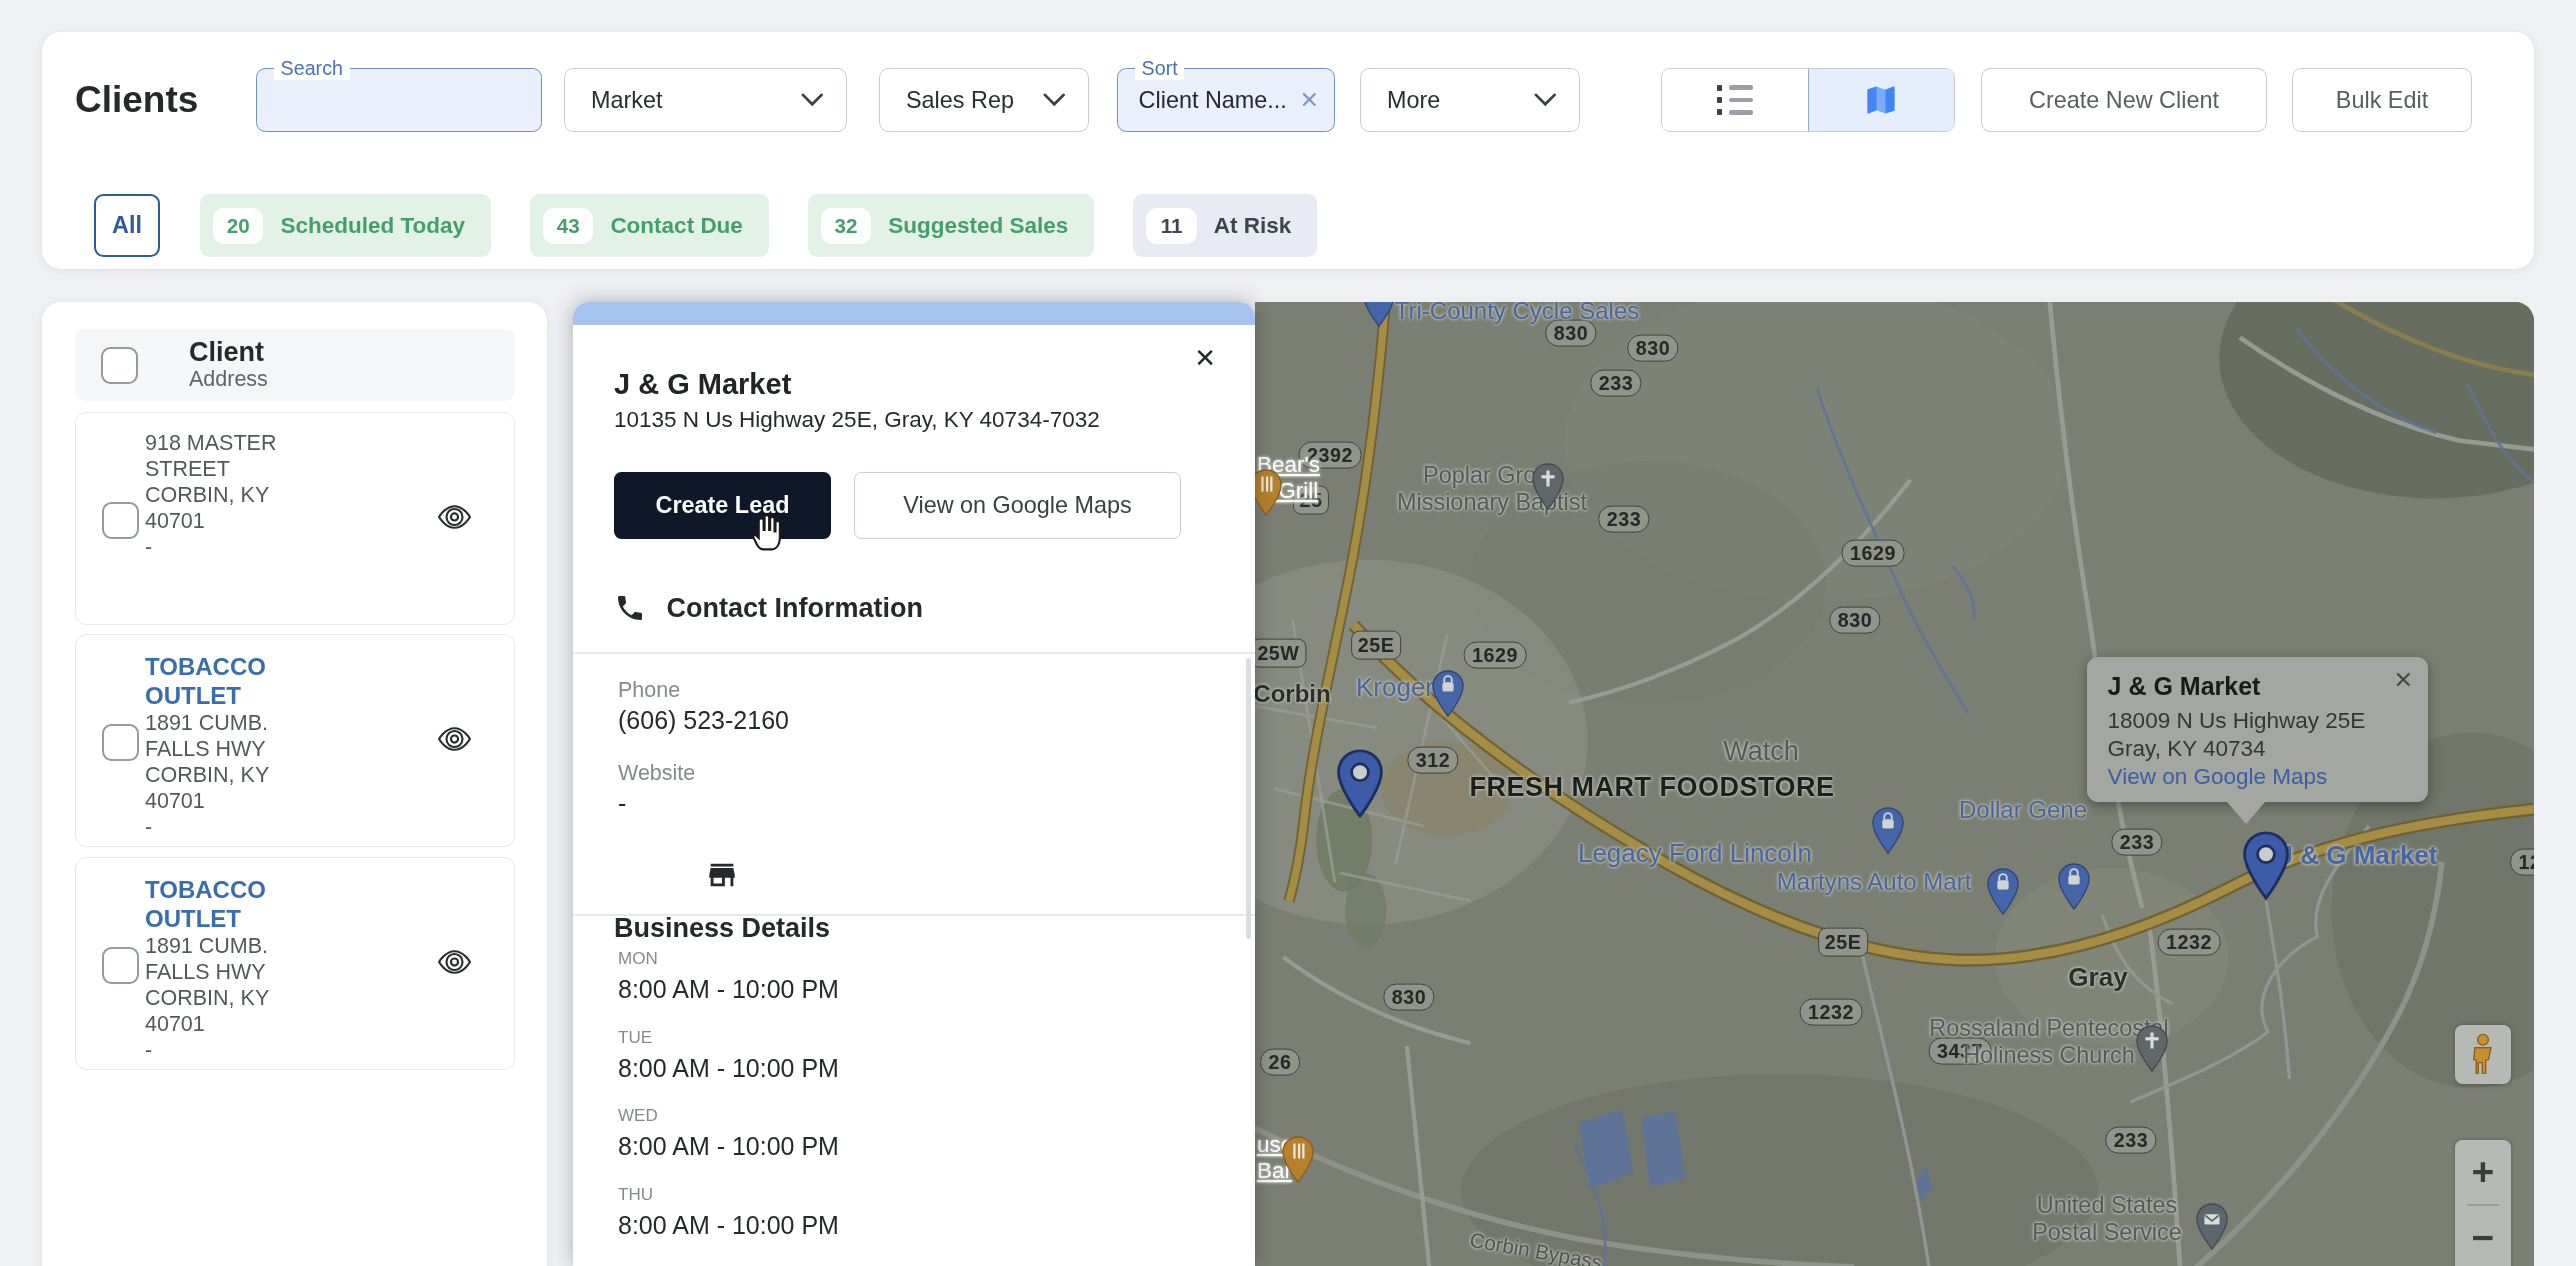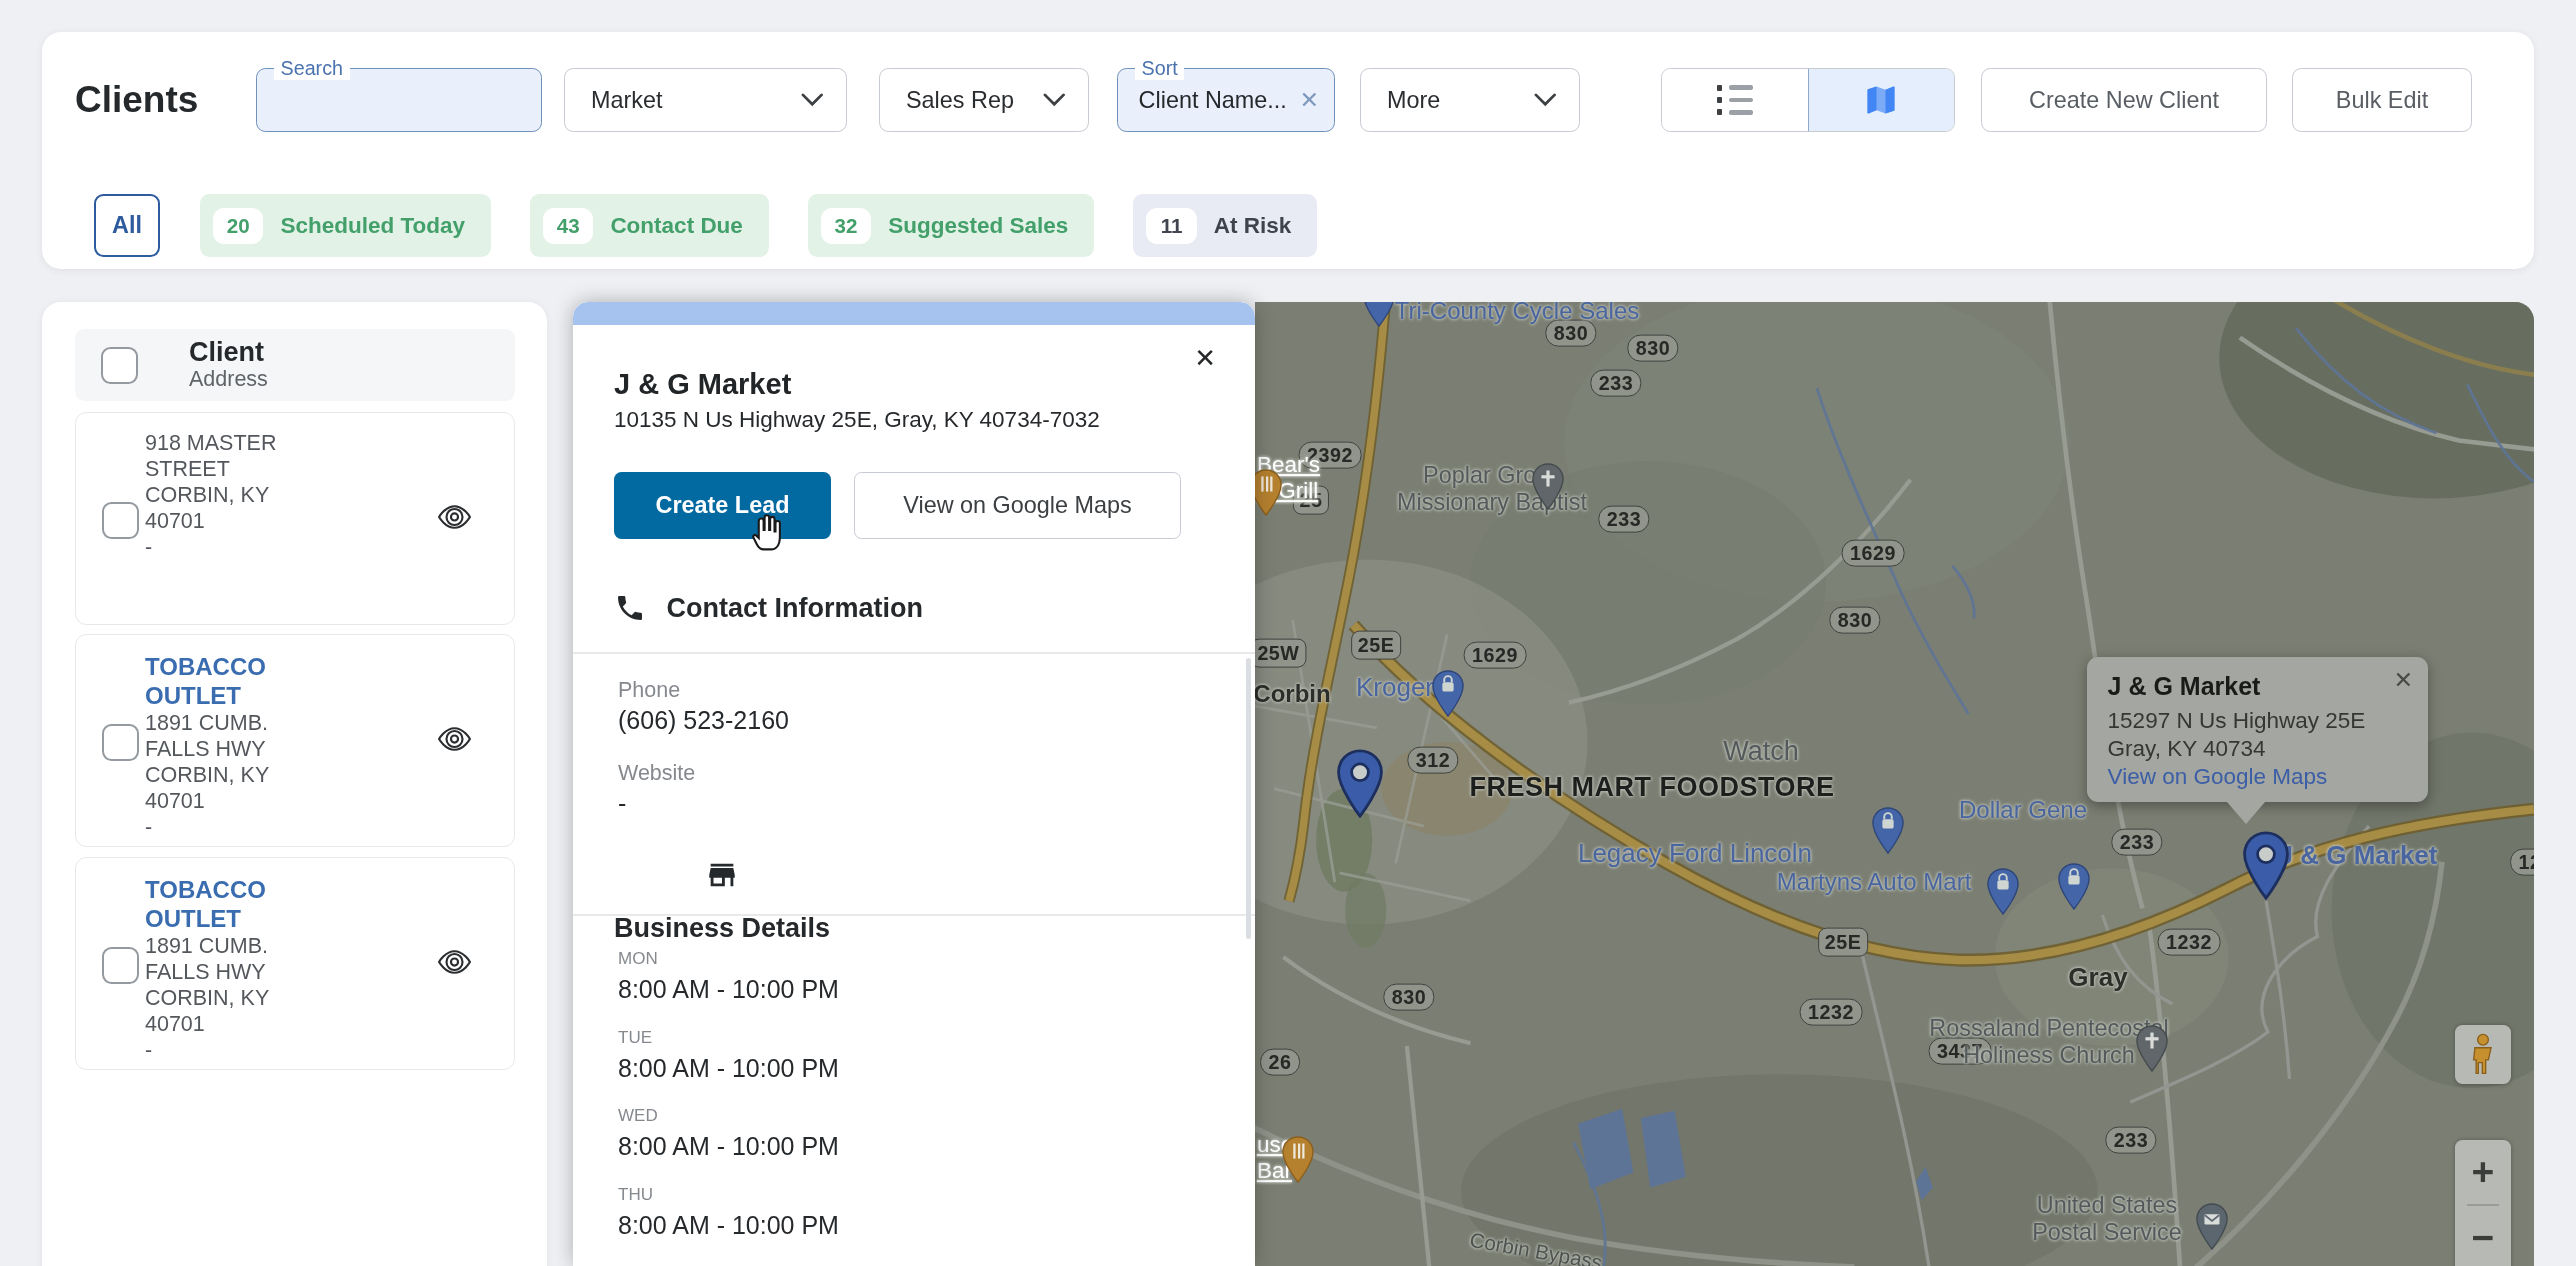--- a/index.html
+++ b/index.html
@@ -76,21 +76,21 @@
   .pegman{top:723px;height:59px;justify-content:center;}
   .zoomctl{top:838px;height:150px;}
   .zbtn{width:100%;height:64px;display:flex;align-items:center;justify-content:center;font-size:39px;font-weight:700;color:#3a3d39;cursor:pointer;}
   .zdiv{width:32px;height:1.9px;background:#9a9d97;}
   
   .panel{position:absolute;left:573px;top:302px;width:682px;height:964px;background:#fff;border-radius:15px 15px 0 0;box-shadow:0 0 20.6px rgba(0,0,0,.28);overflow:hidden;z-index:20;}
   .bluestrip{position:absolute;left:0;top:0;width:100%;height:23.4px;background:#a6c3f0;border-radius:15px 15px 0 0;}
   .pclose{position:absolute;right:39px;top:41px;font-size:26px;color:#26292c;cursor:pointer;}
   .ptitle{position:absolute;left:41px;top:66px;font-size:29px;font-weight:600;color:#222528;}
   .paddr{position:absolute;left:41px;top:105px;font-size:22.5px;color:#26292c;}
-  .plead{position:absolute;left:41px;top:170px;width:217px;height:67px;background:#0369a1;border-radius:7.5px;display:flex;align-items:center;justify-content:center;font-size:23.4px;font-weight:700;color:#fff;cursor:pointer;}
+  .plead{position:absolute;left:41px;top:170px;width:217px;height:67px;background:#0f172a;border-radius:7.5px;display:flex;align-items:center;justify-content:center;font-size:23.4px;font-weight:700;color:#fff;cursor:pointer;}
   .pview{position:absolute;left:281px;top:170px;width:327px;height:67px;background:#fff;border:1.4px solid #c6cad1;border-radius:7.5px;box-sizing:border-box;display:flex;align-items:center;justify-content:center;font-size:23.4px;color:#3c4043;font-weight:500;cursor:pointer;}
   .sechead{position:absolute;left:41px;display:flex;align-items:center;gap:20.6px;font-size:27px;font-weight:600;color:#26292c;}
   .sh-contact{top:290px;}
   .sh-business{top:556px;flex-direction:column;}
   .pdiv{position:absolute;left:0;width:100%;height:1.9px;background:#e9e9e9;}
   .pdiv1{top:350px;} .pdiv2{top:612px;}
   .fields{position:absolute;left:45px;top:376px;}
   .frow{margin-bottom:26px;}
   .flab{font-size:21.5px;color:#85898e;line-height:24px;}
   .fval{font-size:25px;color:#26292c;line-height:30px;margin-top:2.8px;}
@@ -407,21 +407,21 @@
             <rect x="12" y="8" width="2.4" height="16" fill="#efe9dd"></rect>
             <rect x="17" y="8" width="2.4" height="16" fill="#efe9dd"></rect>
             <rect x="21.5" y="8" width="2.4" height="16" fill="#efe9dd"></rect>
           </svg>
         </span></div>
 
     
     <div class="iw">
       <div class="iwx">✕</div>
       <div class="iwt">J &amp; G Market</div>
-      <div class="iwl">15297 N Us Highway 25E</div>
+      <div class="iwl">18009 N Us Highway 25E</div>
       <div class="iwl">Gray, KY 40734</div>
       <div class="iwlink">View on Google Maps</div>
       <div class="tail"></div>
     </div>
 
     
     <div class="mapctl pegman">
       <svg width="28" height="43" viewBox="0 0 20 32">
         <circle cx="10" cy="5" r="4" fill="#c6902f" stroke="#8a5f1b" stroke-width="1"></circle>
         <path d="M4 11h12l-2 9h-2v10h-2.5v-8h-3v8H4.9V20H3z" fill="#c6902f" stroke="#8a5f1b" stroke-width="1"></path>

